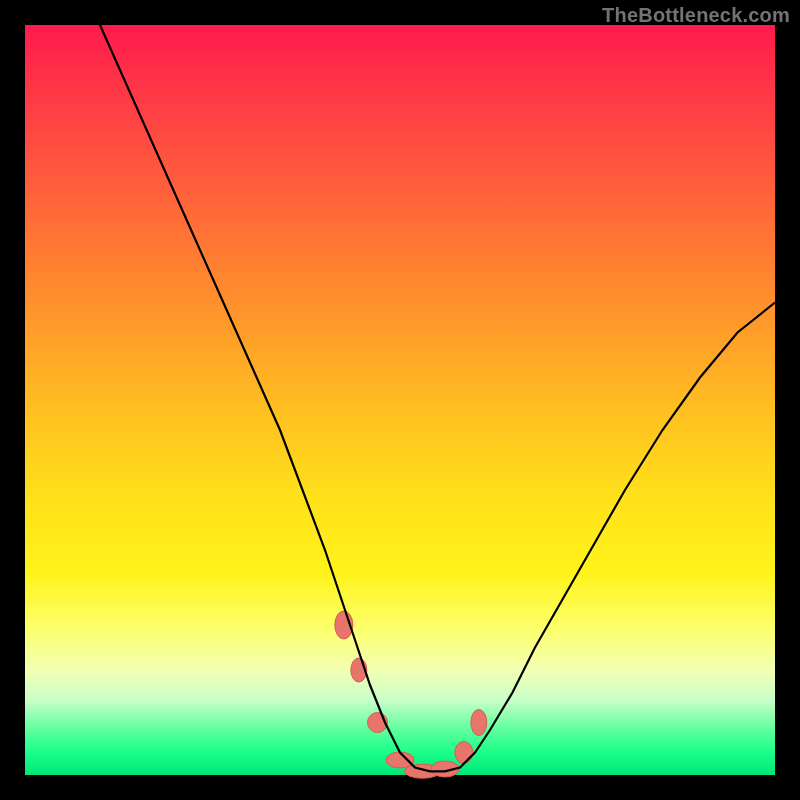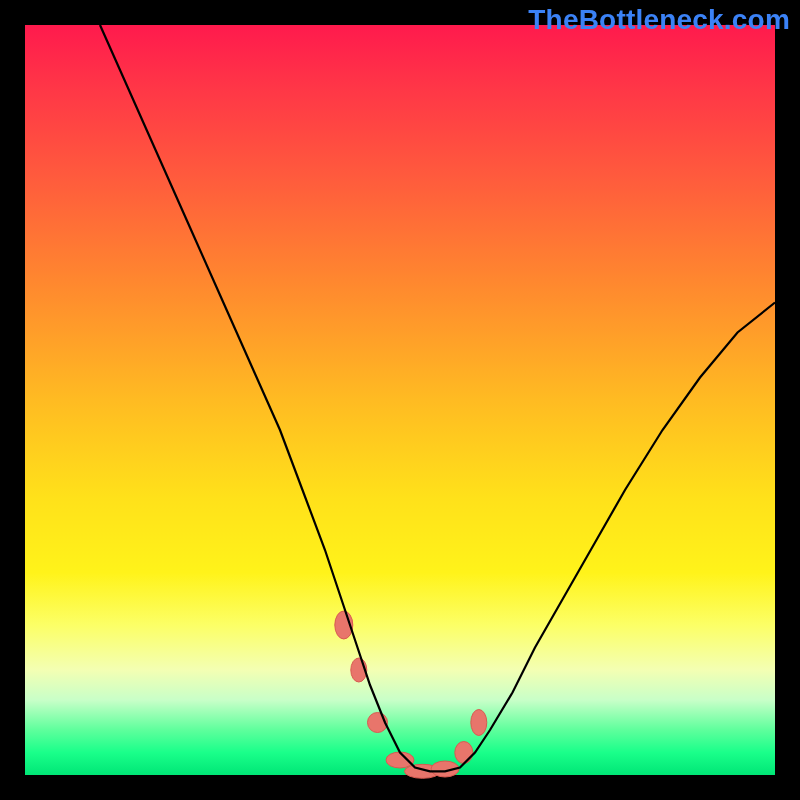--- a/index.html
+++ b/index.html
@@ -30,23 +30,23 @@
       #5eff9c 94%,
       #1aff8a 97%,
       #00e676 100%
     );
   }
   .watermark {
     position: absolute;
     top: 4px;
     right: 10px;
     font-family: Arial, Helvetica, sans-serif;
-    font-size: 28px;
+    font-size: 20px;
     font-weight: 600;
-    color: #3b82f6;
+    color: #737373;
     letter-spacing: 0.2px;
   }
   svg.curve {
     position: absolute;
     left: 0; top: 0;
     width: 750px; height: 750px;
     overflow: visible;
   }
   .curve path.line {
     fill: none;

